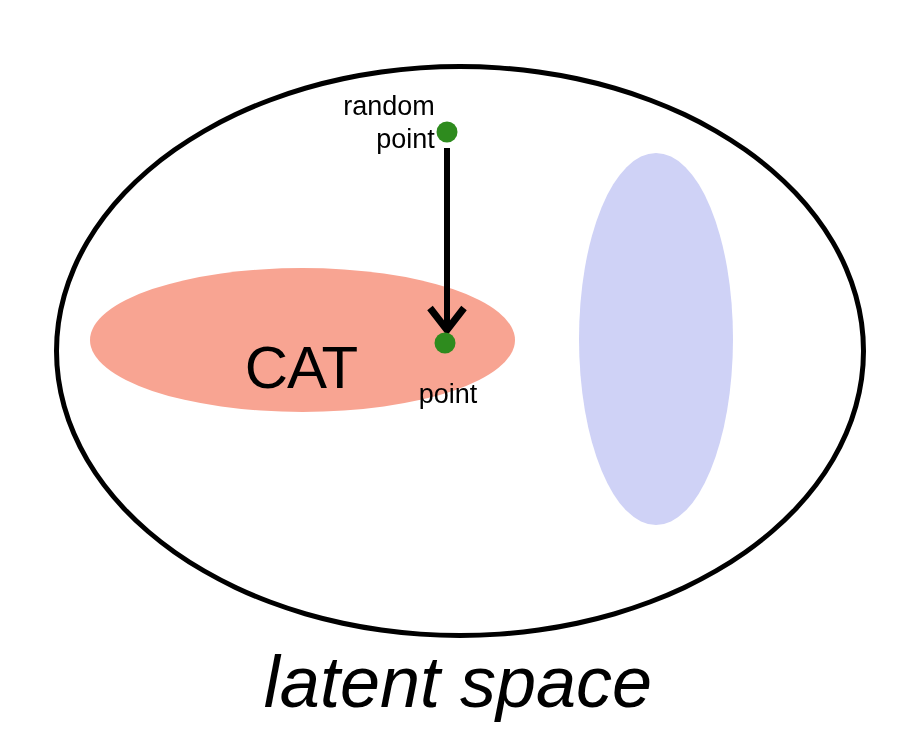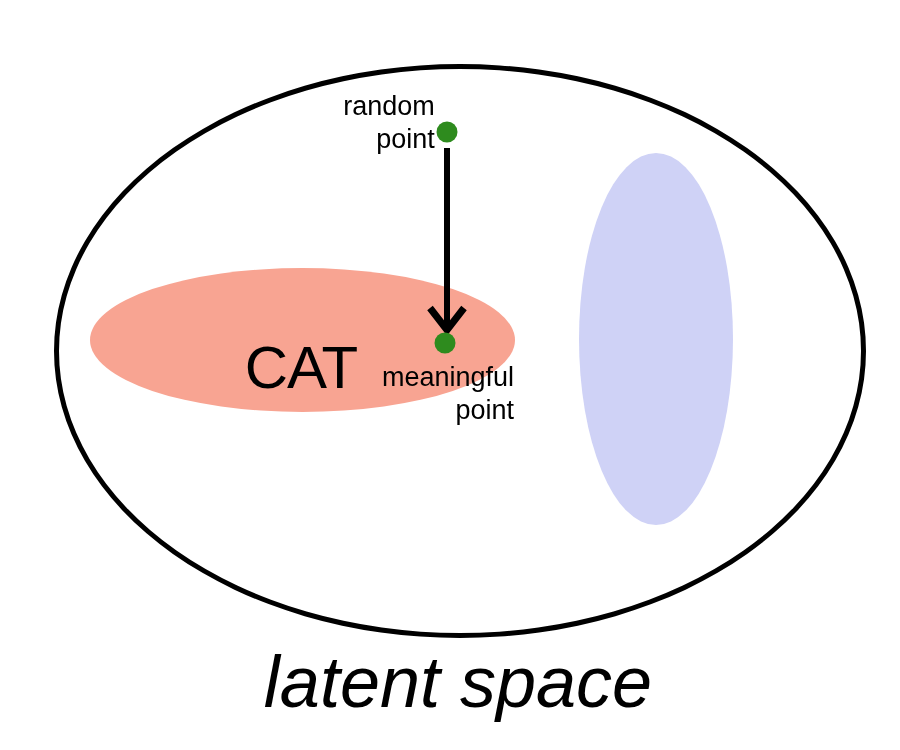--- a/index.html
+++ b/index.html
@@ -105,19 +105,18 @@
   <svg class="arrow-svg" width="900" height="750" viewBox="0 0 900 750">
     <line x1="447" y1="148" x2="447" y2="325" stroke-width="6" fill="none" stroke="#000000"></line>
     <polyline points="430,308 447,330 464,308" stroke-width="7" fill="none" stroke-linejoin="miter" stroke-linecap="butt" stroke="#000000"></polyline>
   </svg>
 
   <div class="dot dot-random" style="background-color: rgb(46, 139, 30);"></div>
 
   <div class="dot dot-meaningful" style="background-color: rgb(46, 139, 30);"></div>
 
   <div class="diagram-label point-label meaningful-label">
-    <span>meaningful</span>
     <span>point</span>
   </div>
 
   <div class="diagram-label outer-label">latent space</div>
 
 </div>
 
 </body></html>

